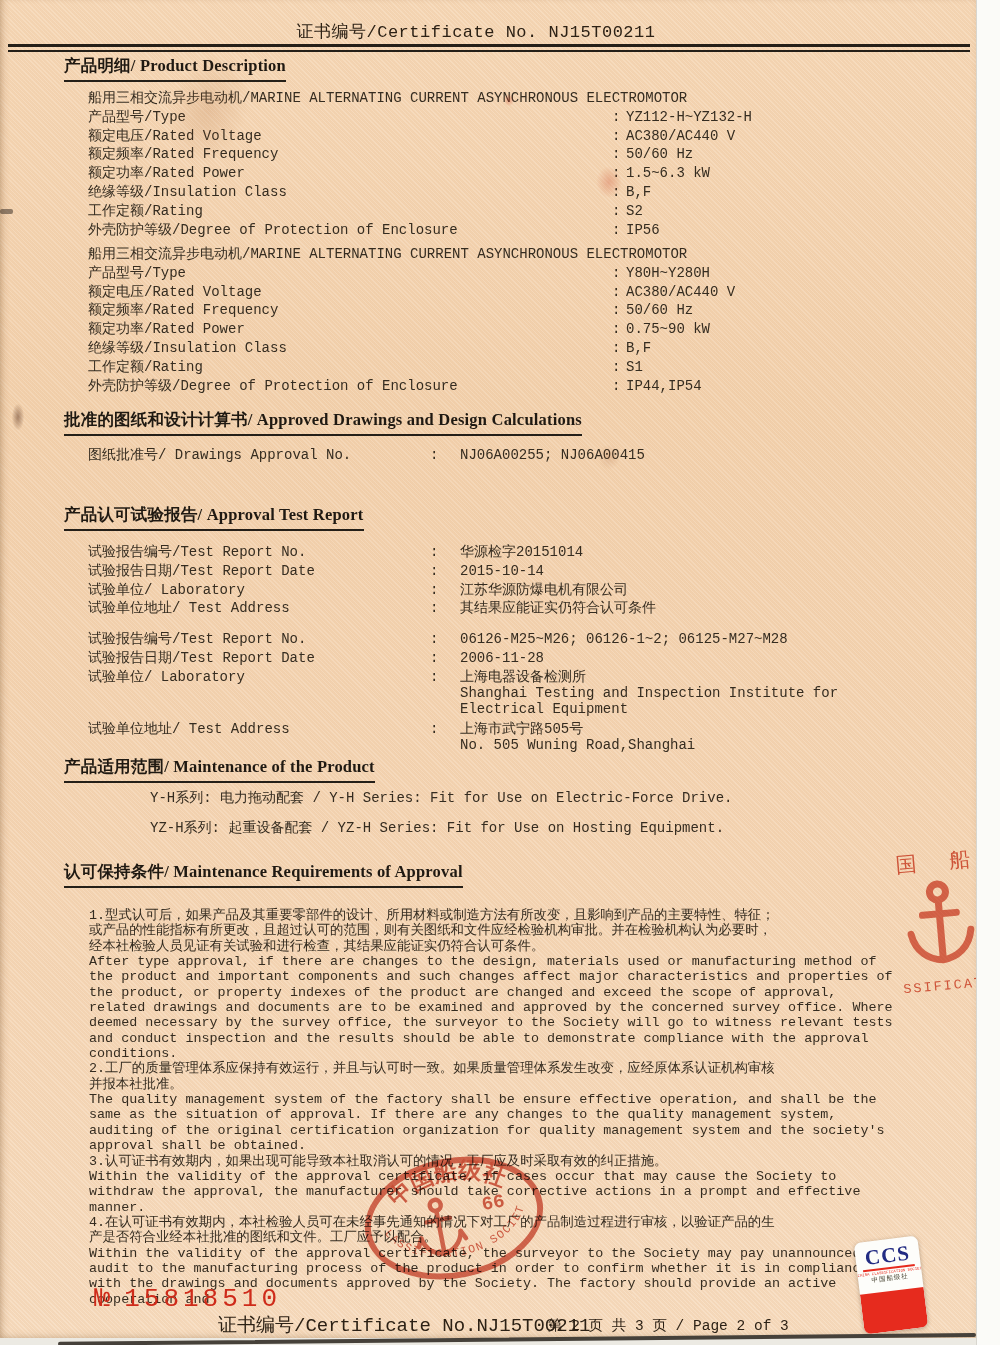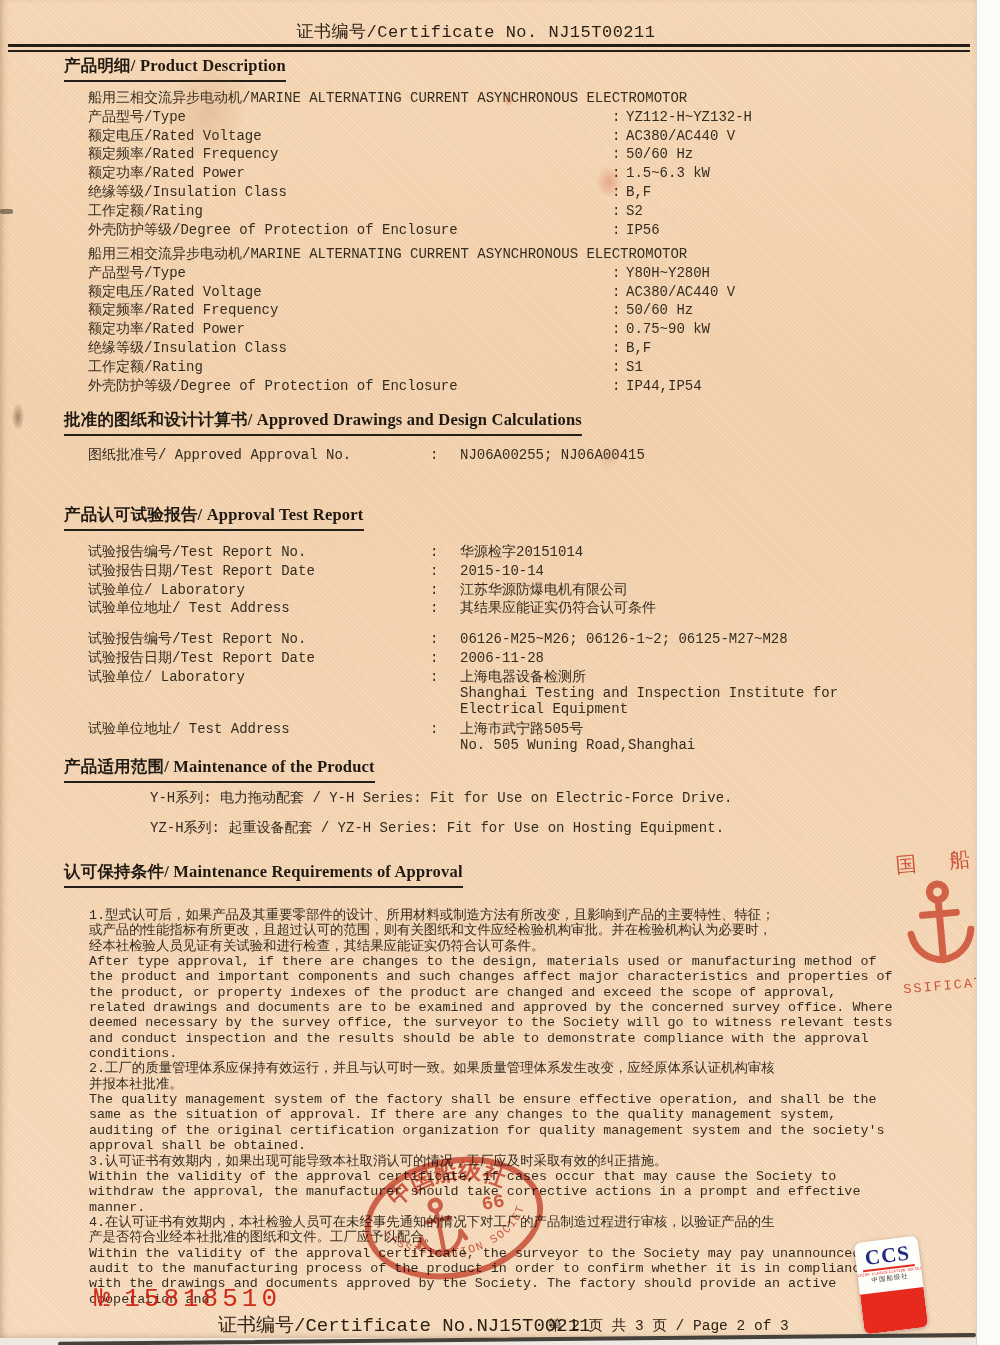--- a/index.html
+++ b/index.html
@@ -174,21 +174,21 @@
         <span class="coln">:</span>
         <span class="val">IP44,IP54</span>
       </div>
   </div>
 
   <div class="abs" style="left:64px;top:409px;text-align:center;">
     <span class="heading">批准的图纸和设计计算书/ Approved Drawings and Design Calculations</span>
   </div>
   <div class="abs block" style="left:88px;top:447px;width:870px;">
     <div class="row">
-        <span class="lblt">图纸批准号/ Approved Approval No.</span>
+        <span class="lblt">图纸批准号/ Drawings Approval No.</span>
         <span class="colnt">:</span>
         <span class="val">NJ06A00255; NJ06A00415</span>
       </div>
   </div>
 
   <div class="abs" style="left:64px;top:504px;">
     <span class="heading">产品认可试验报告/ Approval Test Report</span>
   </div>
 
   <div class="abs block" style="left:88px;top:544px;width:870px;">

